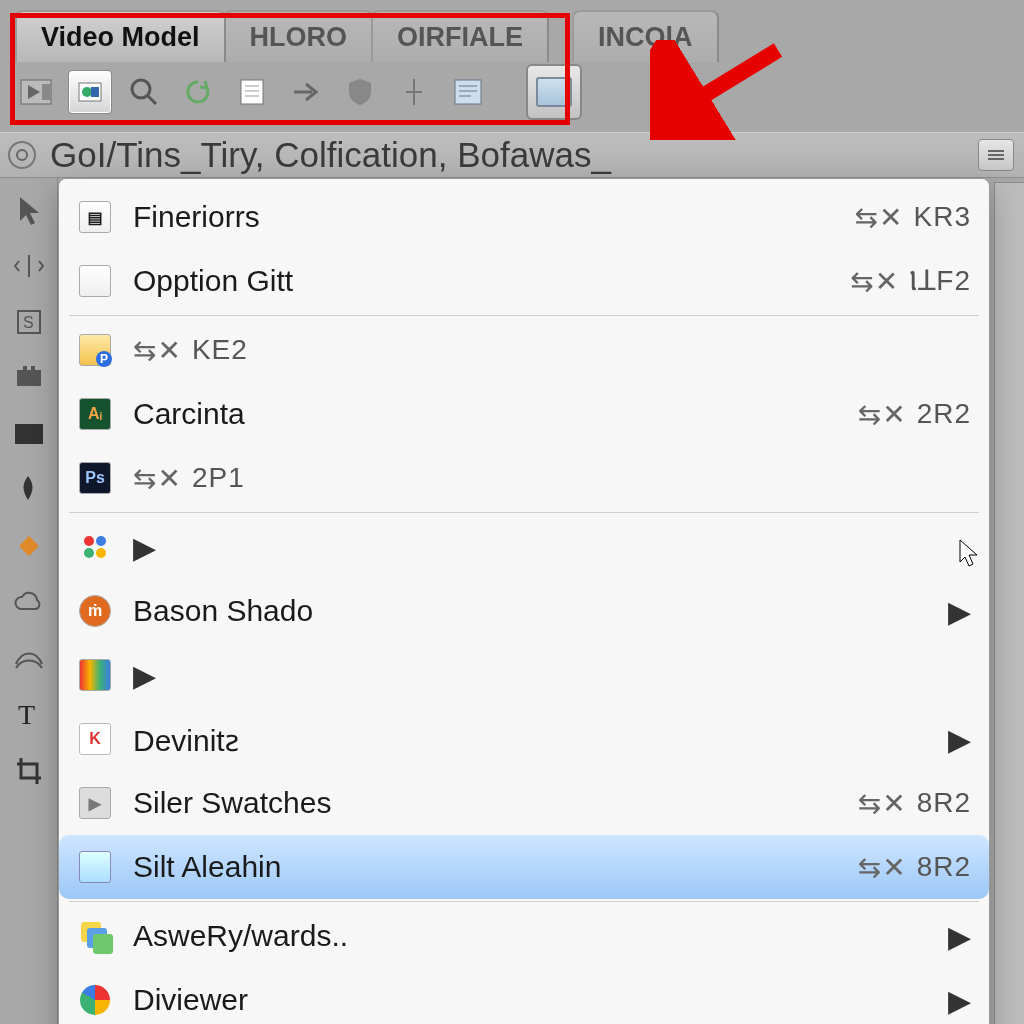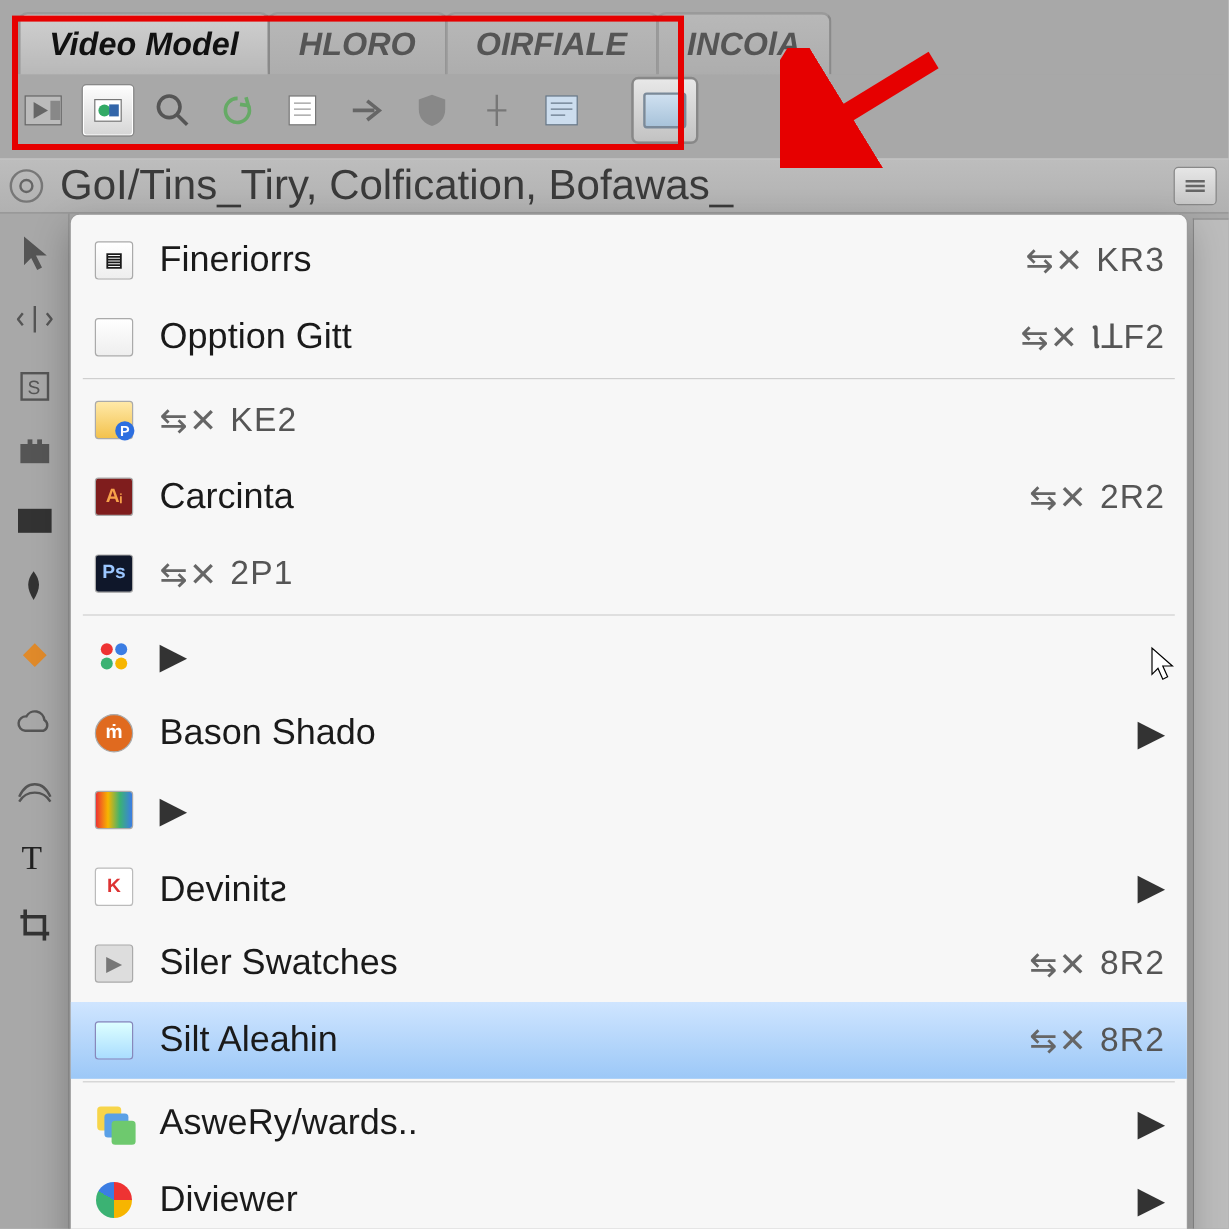--- a/index.html
+++ b/index.html
@@ -13,21 +13,20 @@
     color: #222;
   }
 
   
   .top-region {
     position: absolute;
     top: 10px;
     left: 10px;
     right: 4px;
     height: 110px;
-    font-style: italic;
   }
   .red-rect {
     position: absolute;
     top: 3px;
     left: 0;
     width: 560px;
     height: 112px;
     border: 5px solid #e60000;
     pointer-events: none;
     z-index: 5;
@@ -56,20 +55,21 @@
     border-radius: 8px 8px 0 0;
     margin-right: -2px;
     position: relative;
   }
   .tab.active {
     background: linear-gradient(#d0d0d0,#b8b8b8);
     color: #111;
     z-index: 2;
   }
   .tab.far {
+    margin-left: 25px;
     align-items: center;
   }
 
   
   .toolbar-row {
     display: flex;
     align-items: center;
     gap: 10px;
     height: 60px;
     padding: 0 4px;
@@ -180,20 +180,21 @@
     height:64px;
     display:flex; align-items:center;
     padding:0 18px 0 18px;
     gap:20px;
     font-size:30px;
     color:#1a1a1a;
     position:relative;
   }
   .dd-row.highlight {
     background: linear-gradient(#cfe5ff,#9cc8f7);
+    border-radius: 10px;
   }
   .dd-sep {
     height:1px;
     background:#cfcfcf;
     margin:2px 10px;
   }
   .dd-icon {
     width:36px;height:36px;
     flex:0 0 36px;
     display:flex;align-items:center;justify-content:center;
@@ -219,21 +220,21 @@
     top:360px; left:900px;
     z-index:20;
     pointer-events:none;
   }
 
   
   .ico-box { width:32px;height:32px;border:1px solid #aaa;border-radius:3px;display:flex;align-items:center;justify-content:center;font-size:16px;font-weight:700; }
   .file-ico  { background:linear-gradient(#fff,#eee); }
   .folder-ico{ background:linear-gradient(#ffe9a8,#f3c24d); position:relative;}
   .folder-ico::after{content:"P";position:absolute;right:-2px;bottom:-2px;background:#2d6fe0;color:#fff;font-size:12px;width:16px;height:16px;border-radius:8px;display:flex;align-items:center;justify-content:center;}
-  .ai-ico {background:#7f1d1d;color:#f7a24a;}
+  .ai-ico {background:#14532d;color:#f7a24a;}
   .ps-ico {background:#0f172a;color:#9cc7ff;}
   .m-ico{background:#e06a1f;color:#fff;border-radius:50%;}
   .rainbow-ico{background:linear-gradient(90deg,#e33,#f7b500,#3bb273,#3b7de3);}
   .k-ico{background:#fff;color:#d33;border:1px solid #bbb;}
   .play-ico{background:#ddd;color:#777;}
   .page-ico{background:linear-gradient(#dff,#adf);border:1px solid #88b;}
   .stack-ico{position:relative;width:28px;height:28px;}
   .stack-ico span{position:absolute;width:20px;height:20px;border-radius:3px;}
   .stack-ico span:nth-child(1){background:#f7d54a;top:0;left:0;}
   .stack-ico span:nth-child(2){background:#5aa0e6;top:6px;left:6px;}

